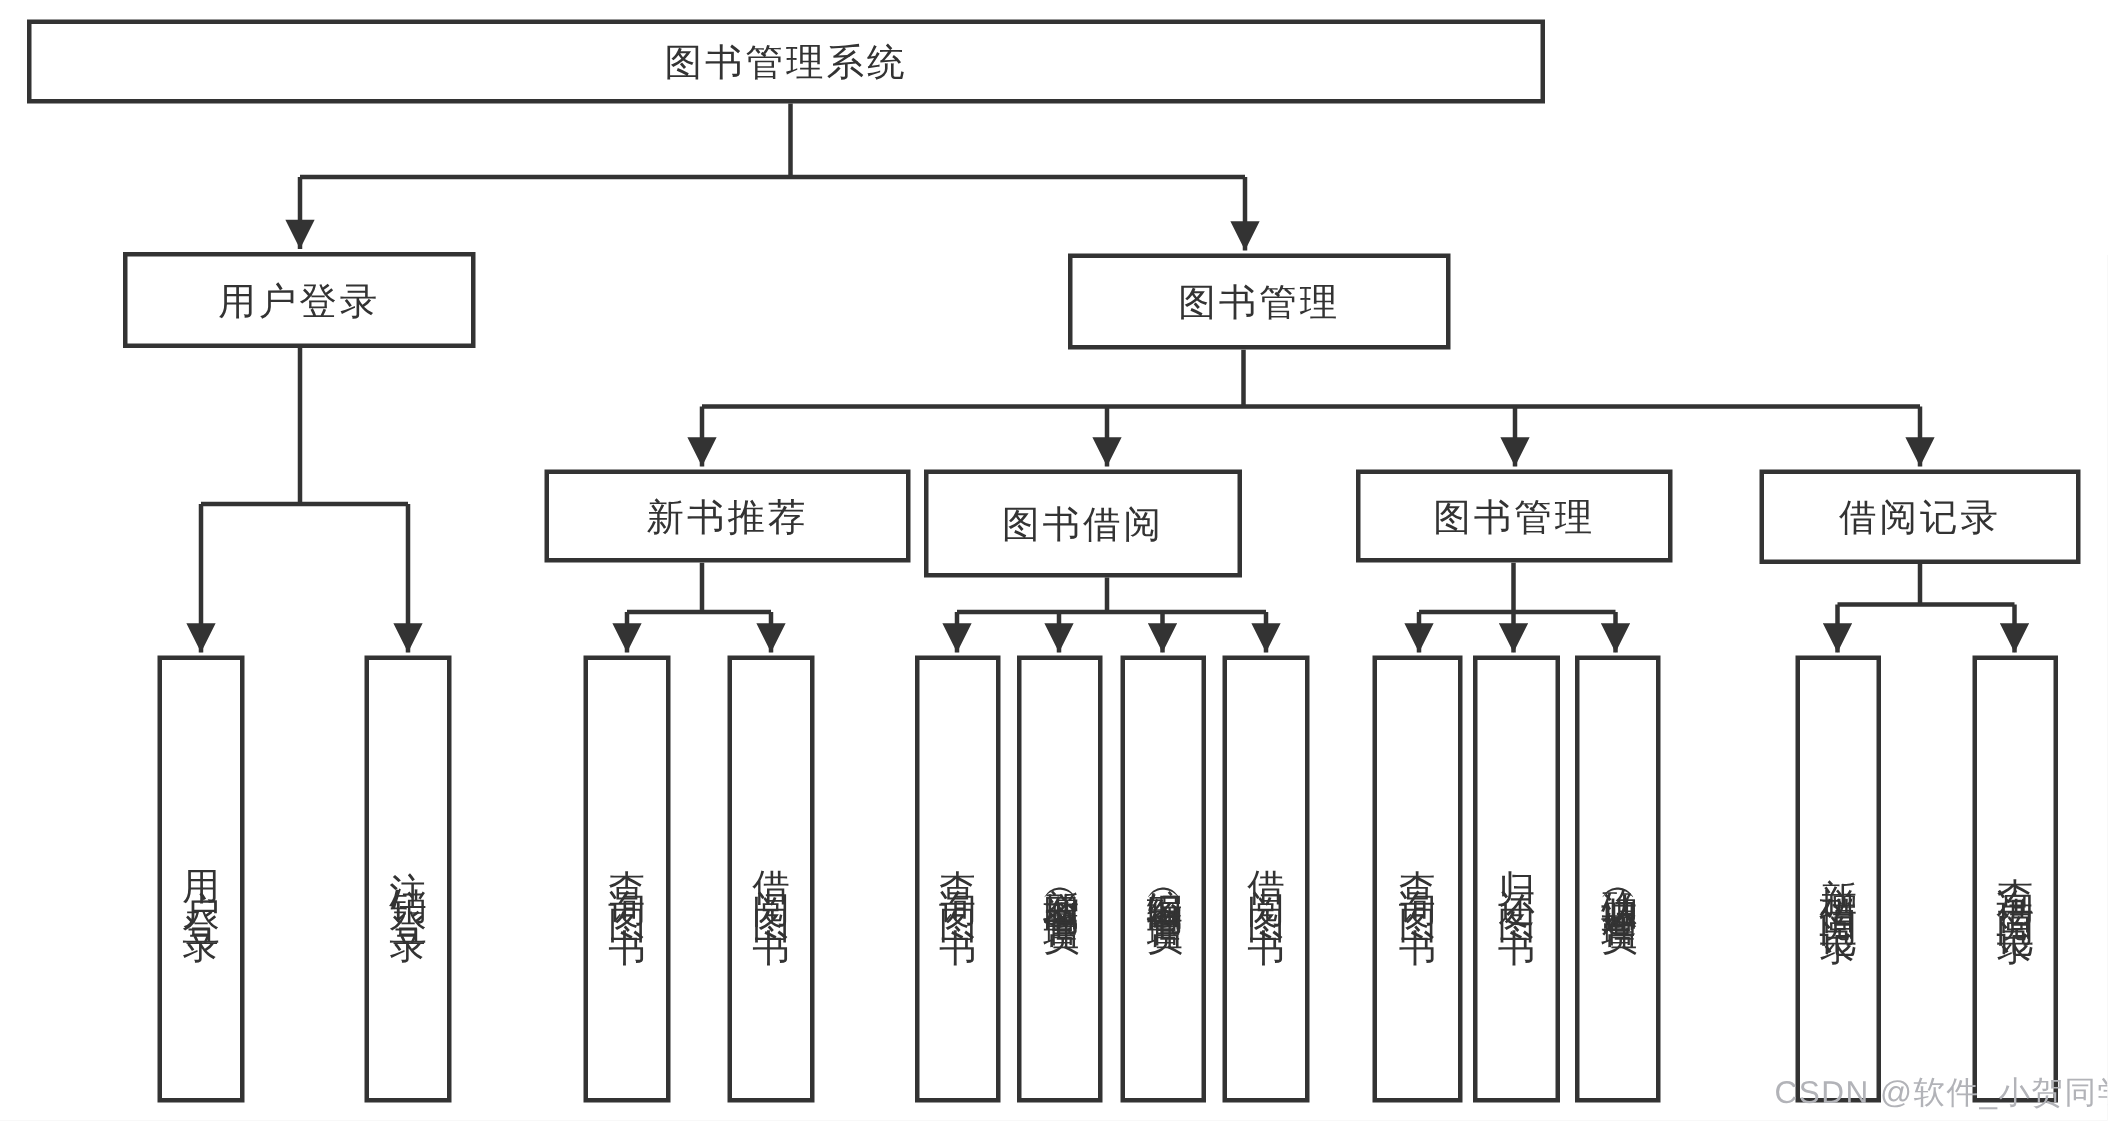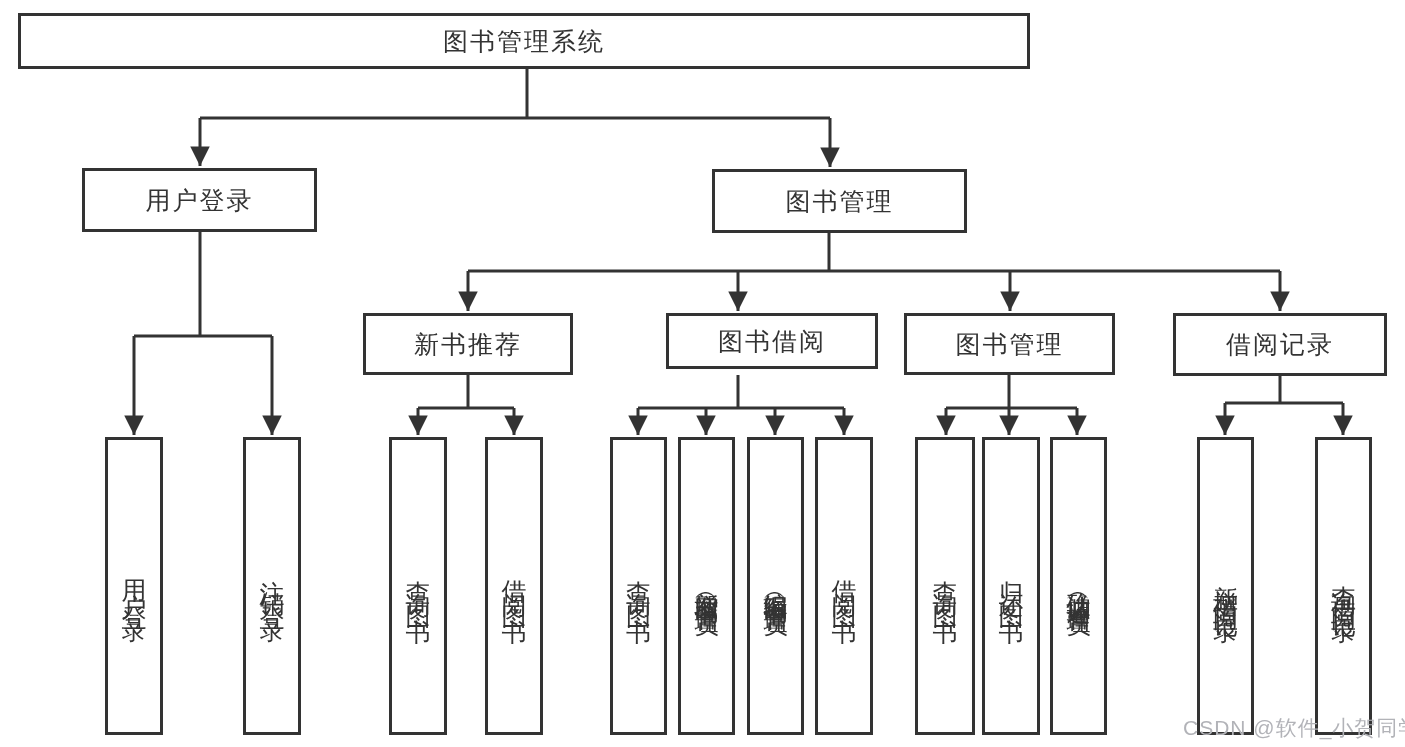--- a/index.html
+++ b/index.html
@@ -19,21 +19,21 @@
     color:var(--text);
   }
   svg.connectors{position:absolute;left:0;top:0;z-index:1;}
   .ln{stroke:var(--line);stroke-width:3;fill:none;}
   .arr{marker-end:url(#arw);}
   .node{
     position:absolute;z-index:2;
     box-sizing:border-box;
     background:#fff;
     border:3px solid var(--border);
-    display:flex;align-items:center;justify-content:center;font-family:Liberation Serif, serif;
+    display:flex;align-items:center;justify-content:center;
   }
   .h-node span{
     font-size:25px;letter-spacing:2px;white-space:nowrap;
   }
   .v-node span{
     writing-mode:vertical-rl;
     text-orientation:mixed;
     font-size:25px;
     letter-spacing:13px;
     white-space:nowrap;
@@ -113,24 +113,24 @@
     <span>图书管理系统</span>
   </div>
 
   <div class="node h-node" style="left:82px;top:168px;width:235px;height:64px;">
     <span>用户登录</span>
   </div>
   <div class="node h-node" style="left:712px;top:169px;width:255px;height:64px;">
     <span>图书管理</span>
   </div>
 
-  <div class="node h-node" style="left:363px;top:313px;width:210px;height:62px;">
+  <div class="node h-node" style="left:363px;top:313px;width:244px;height:62px;">
     <span>新书推荐</span>
   </div>
-  <div class="node h-node" style="left:666px;top:313px;width:212px;height:56px;">
+  <div class="node h-node" style="left:616px;top:313px;width:212px;height:72px;">
     <span>图书借阅</span>
   </div>
   <div class="node h-node" style="left:904px;top:313px;width:211px;height:62px;">
     <span>图书管理</span>
   </div>
   <div class="node h-node" style="left:1173px;top:313px;width:214px;height:63px;text-align:center;">
     <span>借阅记录</span>
   </div>
 
   <div class="node v-node" style="left:105px;top:437px;width:58px;height:298px;">

